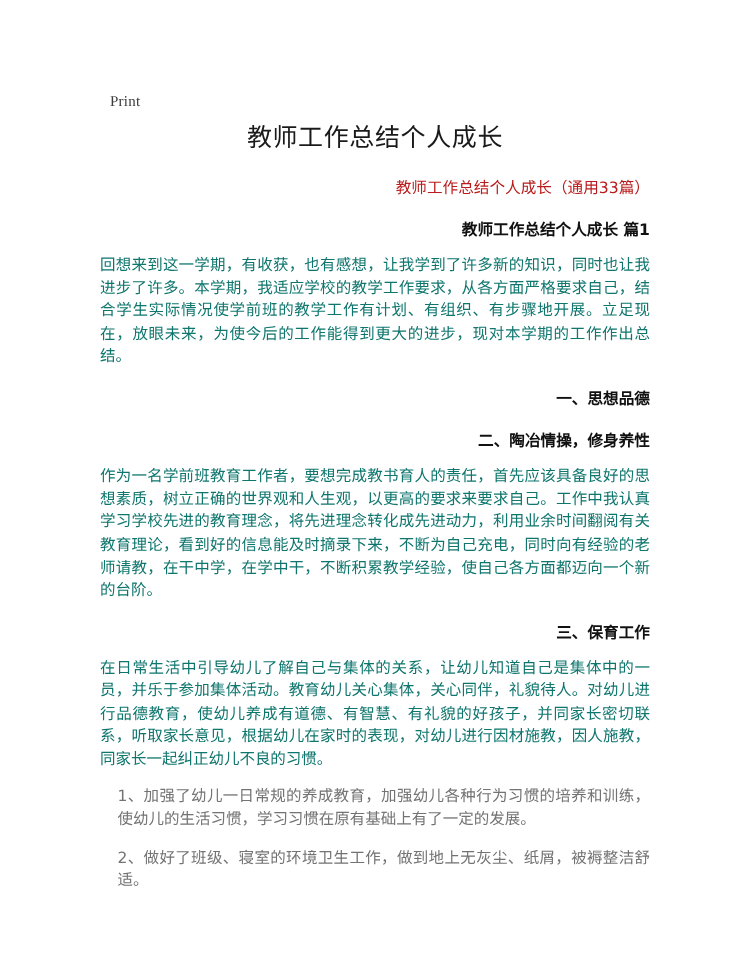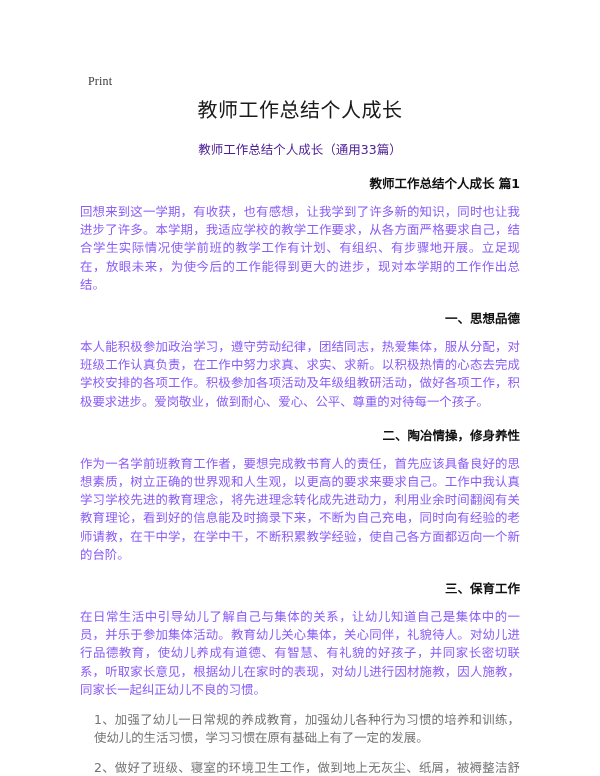--- a/index.html
+++ b/index.html
@@ -59,40 +59,40 @@
     color: #1a1a1a;
     text-align: center;
     letter-spacing: 0.5px;
   }
 
   .doc-subtitle {
     margin: 16px 0 0 0;
     font-family: "DejaVu Sans", sans-serif;
     font-size: 12.5px;
     line-height: 19px;
-    color: #4c1d95;
-    text-align: center;
+    color: #b91c1c;
+    text-align: right;
   }
 
   .heading {
     margin: 15px 0 0 0;
     font-family: "DejaVu Sans", sans-serif;
     font-size: 12.5px;
     line-height: 19px;
     font-weight: bold;
     color: #111111;
     text-align: right;
   }
 
   .para {
     margin: 10px 0 0 0;
     font-family: "DejaVu Sans", sans-serif;
     font-size: 12.4px;
     line-height: 18.2px;
-    color: #8b5cf6;
+    color: #0f766e;
     text-align: justify;
     text-justify: inter-ideograph;
     word-break: break-all;
   }
 
   .list-item {
     margin: 12px 0 0 14px;
     font-family: "DejaVu Sans", sans-serif;
     font-size: 12.4px;
     line-height: 18.2px;
@@ -116,21 +116,20 @@
     <h1 class="doc-title">教师工作总结个人成长</h1>
 
     <p class="doc-subtitle">教师工作总结个人成长（通用33篇）</p>
 
     <p class="heading">教师工作总结个人成长 篇1</p>
 
     <p class="para">回想来到这一学期，有收获，也有感想，让我学到了许多新的知识，同时也让我进步了许多。本学期，我适应学校的教学工作要求，从各方面严格要求自己，结合学生实际情况使学前班的教学工作有计划、有组织、有步骤地开展。立足现在，放眼未来，为使今后的工作能得到更大的进步，现对本学期的工作作出总结。</p>
 
     <p class="heading">一、思想品德</p>
 
-    <p class="para">本人能积极参加政治学习，遵守劳动纪律，团结同志，热爱集体，服从分配，对班级工作认真负责，在工作中努力求真、求实、求新。以积极热情的心态去完成学校安排的各项工作。积极参加各项活动及年级组教研活动，做好各项工作，积极要求进步。爱岗敬业，做到耐心、爱心、公平、尊重的对待每一个孩子。</p>
 
     <p class="heading">二、陶冶情操，修身养性</p>
 
     <p class="para">作为一名学前班教育工作者，要想完成教书育人的责任，首先应该具备良好的思想素质，树立正确的世界观和人生观，以更高的要求来要求自己。工作中我认真学习学校先进的教育理念，将先进理念转化成先进动力，利用业余时间翻阅有关教育理论，看到好的信息能及时摘录下来，不断为自己充电，同时向有经验的老师请教，在干中学，在学中干，不断积累教学经验，使自己各方面都迈向一个新的台阶。</p>
 
     <p class="heading">三、保育工作</p>
 
     <p class="para">在日常生活中引导幼儿了解自己与集体的关系，让幼儿知道自己是集体中的一员，并乐于参加集体活动。教育幼儿关心集体，关心同伴，礼貌待人。对幼儿进行品德教育，使幼儿养成有道德、有智慧、有礼貌的好孩子，并同家长密切联系，听取家长意见，根据幼儿在家时的表现，对幼儿进行因材施教，因人施教，同家长一起纠正幼儿不良的习惯。</p>
 
     <p class="list-item">1、加强了幼儿一日常规的养成教育，加强幼儿各种行为习惯的培养和训练，使幼儿的生活习惯，学习习惯在原有基础上有了一定的发展。</p>

